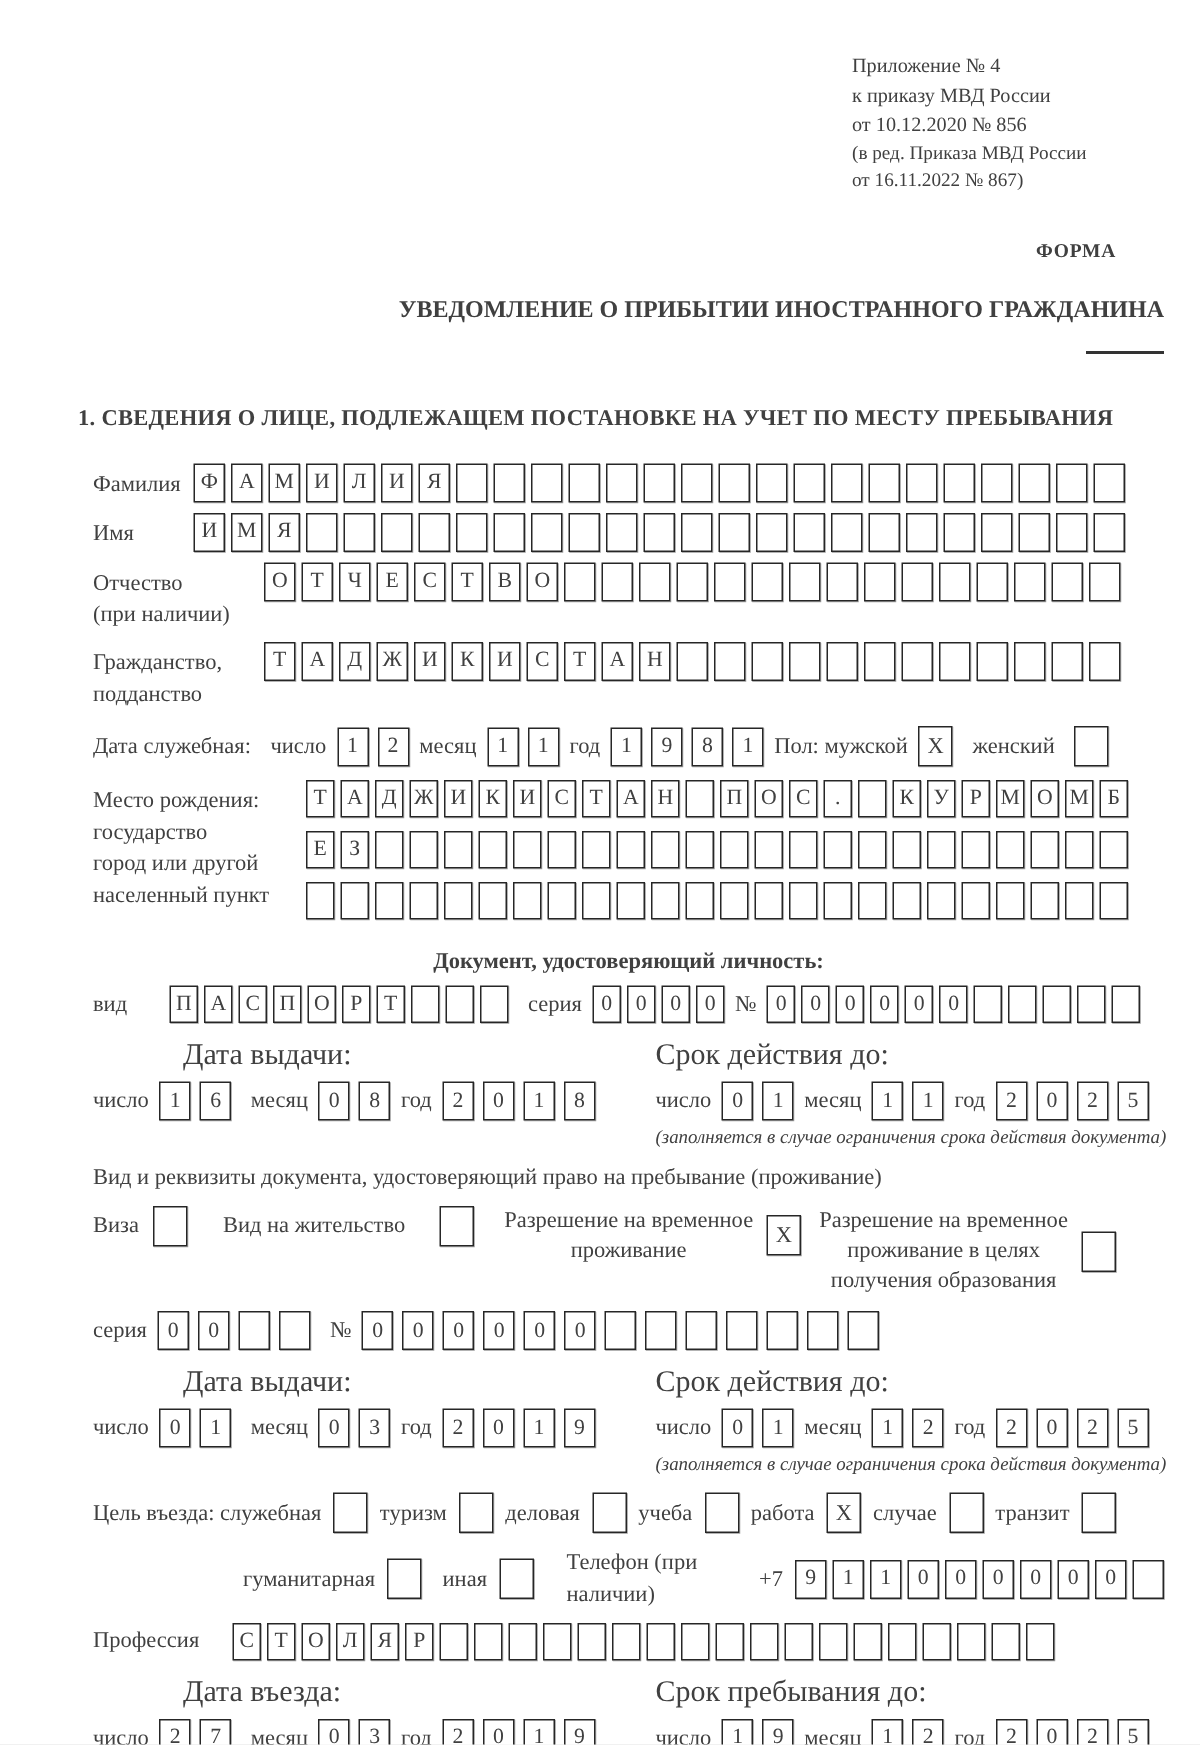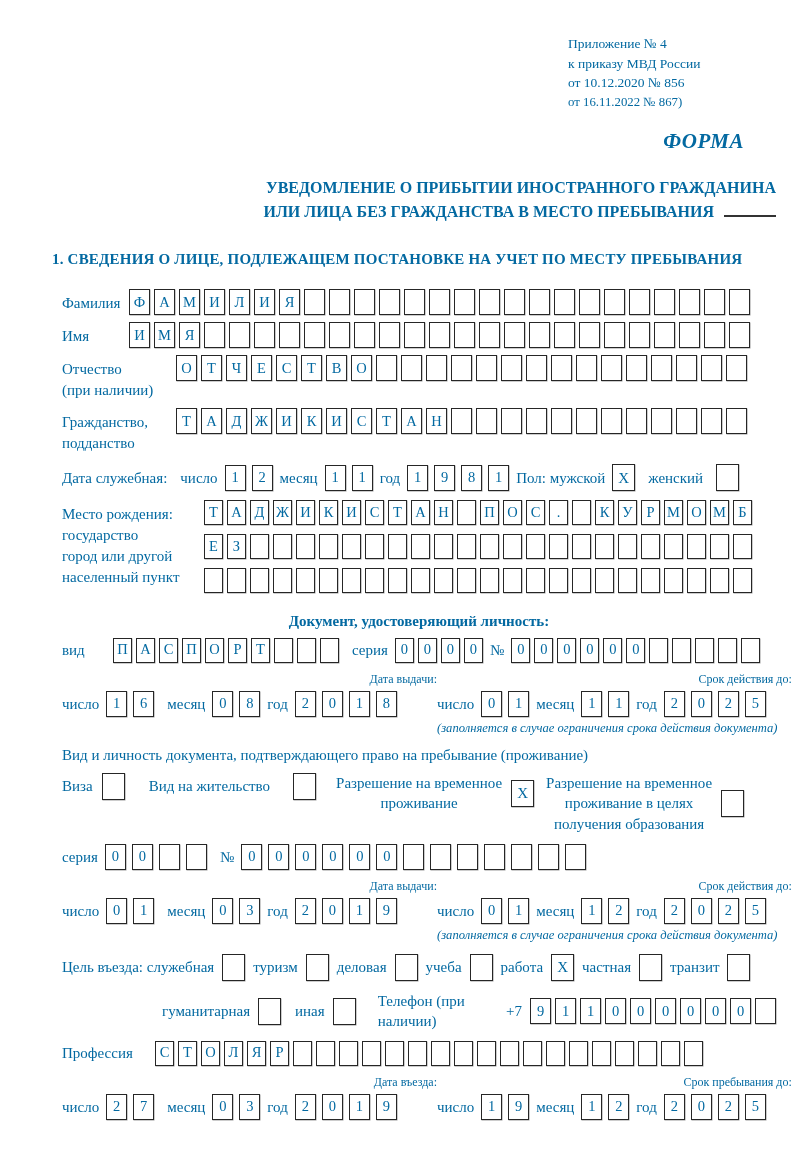--- a/index.html
+++ b/index.html
@@ -1,27 +1,27 @@
 <!DOCTYPE html>
 <html><head>
 <meta charset="utf-8">
 <style>
   * { margin:0; padding:0; box-sizing:border-box; }
   html,body { background:#e8e8e8; }
   body { width:800px; height:1163px; margin:0 auto; overflow:hidden; }
   .page {
-    width:800px; height:1163px; background:#ffffff; color:#0369a1;
+    width:800px; height:1163px; background:#ffffff; color:#404040;
     font-family:"Liberation Serif","DejaVu Serif",serif;
     font-size:15px; line-height:1.35;
     padding:34px 24px 0 62px; position:relative;
   }
   
   .corner { margin-left:auto; width:208px; font-size:13.5px; line-height:1.45; }
   .corner .sub { font-size:12.8px; }
-  .forma { text-align:right; font-weight:bold; font-size:21px; letter-spacing:.5px; padding-right:32px; margin-top:16px;font-style:italic; }
+  .forma { text-align:right; font-weight:bold; font-size:13px; letter-spacing:.5px; padding-right:32px; margin-top:28px; }
   
   .title { text-align:right; font-weight:bold; font-size:16px; margin-top:20px; line-height:1.55; }
   .uline { display:inline-block; width:52px; border-bottom:2px solid #333; margin-left:10px; vertical-align:baseline; }
   .sect { font-weight:bold; font-size:15px; margin-top:24px; margin-left:-10px; letter-spacing:.2px; }
   
   .frow { display:flex; align-items:flex-start; margin-top:7px; }
   .flabel { flex:0 0 auto; padding-top:4px; line-height:1.4; }
   .w67 { width:67px; } .w114 { width:114px; } .w142 { width:142px; } .w86 { width:86px; }
   
   .cells { display:flex; gap:4px; flex-wrap:nowrap; }
@@ -40,48 +40,49 @@
   .gap6 { margin-left:6px; } .gap10 { margin-left:10px; } .gap14 { margin-left:14px; }
   .inl { display:flex; align-items:center; gap:7px; flex-wrap:nowrap; }
   
   .stack > .cells { margin-bottom:9px; }
   
   .center-b { text-align:center; font-weight:bold; font-size:15px; margin-top:9px; }
   
   .datepair { display:flex; margin-top:8px; }
   .dleft { flex:0 0 375px; }
   .dright { flex:1 1 auto; }
-  .dhead { text-align:right; font-size:12px; margin-bottom:4px; }
+  .dhead { text-align:left; font-size:20px; margin-bottom:4px; }
   .dleft .dhead { padding-left:60px; }
   .drow { display:flex; align-items:center; gap:7px; }
   .note { text-align:left; font-size:12.6px; margin-top:3px;font-style:italic; }
   
   .permits { display:flex; align-items:flex-start; margin-top:8px; gap:12px; }
   .permits .ctr { text-align:center; line-height:1.35; }
   .pitem { display:flex; align-items:center; gap:9px; }
   
   .purp { display:flex; align-items:center; gap:8px; margin-top:10px; flex-wrap:nowrap; }
   .purp2 { padding-left:100px; }
 </style>
 </head>
 <body>
 
 <div class="page">
 
   <div class="corner">
     <div>Приложение № 4</div>
     <div>к приказу МВД России</div>
     <div>от 10.12.2020 № 856</div>
+    <div class="sub">(в ред. Приказа МВД России</div>
     <div class="sub">от 16.11.2022 № 867)</div>
   </div>
   <div class="forma">ФОРМА</div>
 
   <div class="title">
     <div>УВЕДОМЛЕНИЕ О ПРИБЫТИИ ИНОСТРАННОГО ГРАЖДАНИНА</div>
-    <div><span>ИЛИ ЛИЦА БЕЗ ГРАЖДАНСТВА В МЕСТО ПРЕБЫВАНИЯ</span><span class="uline"></span></div>
+    <div><span class="uline"></span></div>
   </div>
 
   <div class="sect">1. СВЕДЕНИЯ О ЛИЦЕ, ПОДЛЕЖАЩЕМ ПОСТАНОВКЕ НА УЧЕТ ПО МЕСТУ ПРЕБЫВАНИЯ</div>
 
   <div class="frow" style="margin-top:20px;">
     <div class="flabel w67">Фамилия</div>
     <div class="cells">
         <span class="cell">Ф</span>
         <span class="cell">А</span>
         <span class="cell">М</span>
@@ -399,21 +400,21 @@
             <span class="cell">2</span>
             <span class="cell">0</span>
             <span class="cell">2</span>
             <span class="cell">5</span>
           </span>
       </div>
       <div class="note">(заполняется в случае ограничения срока действия документа)</div>
     </div>
   </div>
 
-  <div style="margin-top:8px;">Вид и личность документа, подтверждающего право на пребывание (проживание)</div>
+  <div style="margin-top:8px;">Вид и реквизиты документа, удостоверяющий право на пребывание (проживание)</div>
 
   <div class="permits">
     <div class="pitem">
       <span>Виза</span>
       <span class="chk"></span>
     </div>
     <div class="pitem" style="margin-left:12px;">
       <span>Вид на жительство</span>
       <span class="chk" style="margin-left:14px;"></span>
     </div>
@@ -512,21 +513,21 @@
     <span>Цель въезда: служебная</span>
     <span class="chk"></span>
     <span>туризм</span>
     <span class="chk"></span>
     <span>деловая</span>
     <span class="chk"></span>
     <span>учеба</span>
     <span class="chk"></span>
     <span>работа</span>
     <span class="chk">X</span>
-    <span>частная</span>
+    <span>случае</span>
     <span class="chk"></span>
     <span>транзит</span>
     <span class="chk"></span>
   </div>
 
   <div class="purp purp2">
     <span>гуманитарная</span>
     <span class="chk"></span>
     <span class="gap6">иная</span>
     <span class="chk"></span>

